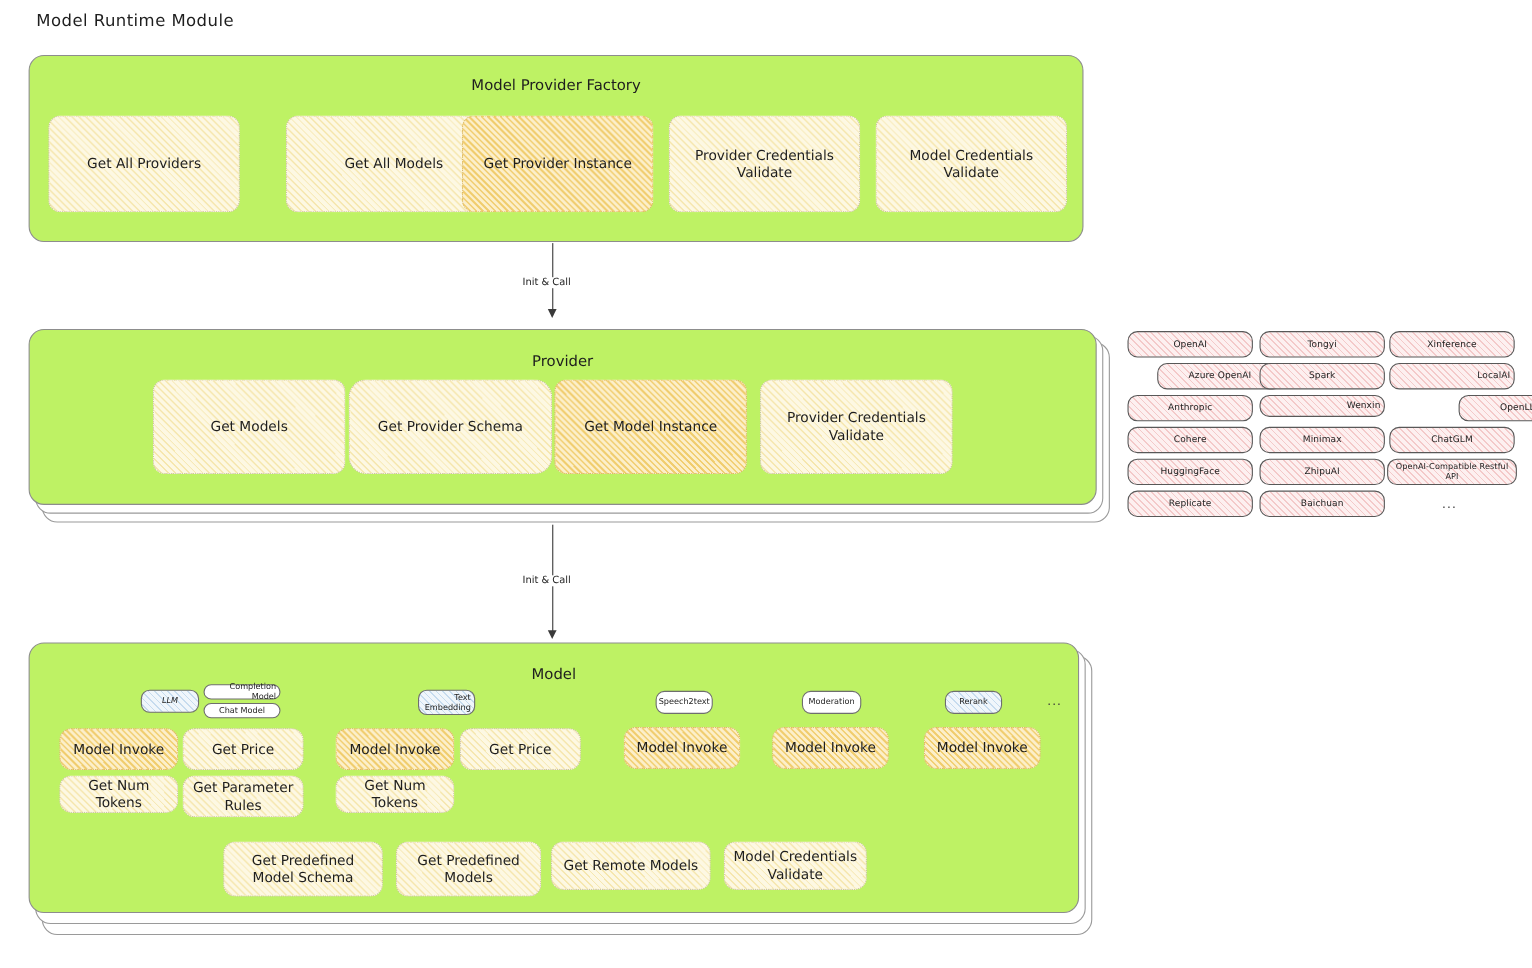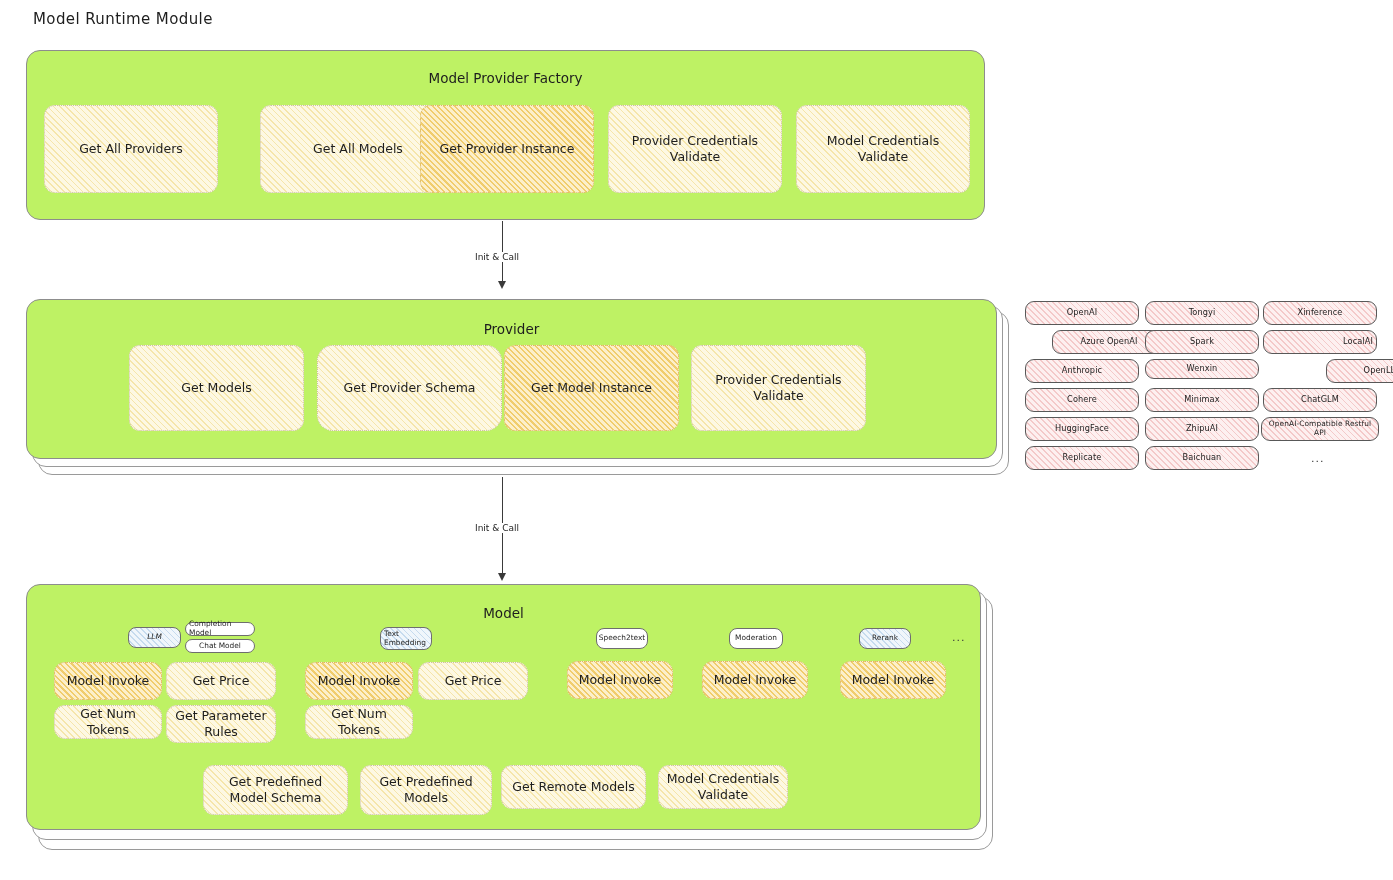--- a/index.html
+++ b/index.html
@@ -73,21 +73,21 @@
     border:1.2px solid #6e6e6e;border-radius:8px;background:#ffffff;
   }
 
   .chip{
     position:absolute;box-sizing:border-box;
     display:flex;align-items:center;justify-content:center;text-align:center;
     font-size:8.2px;color:#1e1e1e;letter-spacing:.1px;line-height:1.15;padding:2px 3px;
   }
   .badge{
     position:absolute;box-sizing:border-box;
-    display:flex;align-items:center;justify-content:center;text-align:left;
+    display:flex;align-items:center;justify-content:center;text-align:right;
     font-size:7.4px;color:#1e1e1e;line-height:1.15;padding:1px 3px;
   }
 
   
   .arrow-line{position:absolute;width:1.3px;background:#3a3a3a;}
   .arrow-head{position:absolute;width:0;height:0;
     border-left:4.5px solid transparent;border-right:4.5px solid transparent;
     border-top:8px solid #3a3a3a;}
   .arrow-label{position:absolute;font-size:9px;color:#1e1e1e;white-space:nowrap;
     background:#fff;padding:0 3px;}
@@ -122,21 +122,21 @@
 <div class="arrow-line" style="left:502px;top:221px;height:62px;"></div>
 <div class="arrow-head" style="left:498px;top:281px;"></div>
 <div class="arrow-label" style="left:472px;top:252px;">Init &amp; Call</div>
 
 <div class="hd panel-shadowlayer" style="left:38px;top:311px;width:971px;height:164px;"></div>
 <div class="hd panel-shadowlayer" style="left:32px;top:305px;width:971px;height:162px;"></div>
 <div class="hd panel" style="left:26px;top:299px;width:971px;height:160px;">
   <div class="panel-title" style="top:21px;">Provider</div>
 </div>
 
-<div class="box fill-yellow" style="left:129px;top:345px;width:175px;height:86px;">
+<div class="box fill-yellow" style="left:139px;top:345px;width:175px;height:86px;">
   <span class="lbl">Get Models</span>
 </div>
 <div class="box fill-yellow" style="left:317px;top:345px;width:185px;height:86px;border-radius:16px;">
   <span class="lbl">Get Provider Schema</span>
 </div>
 <div class="box fill-orange" style="left:504px;top:345px;width:175px;height:86px;">
   <span class="lbl">Get Model Instance</span>
 </div>
 <div class="box fill-yellow" style="left:691px;top:345px;width:175px;height:86px;">
   <span class="lbl">Provider Credentials Validate</span>
@@ -160,21 +160,21 @@
 <div class="chip fill-pink" style="left:1025px;top:446px;width:114px;height:24px;">
   <span>Replicate</span>
   </div>
 
 <div class="chip fill-pink" style="left:1145px;top:301px;width:114px;height:24px;">
   <span>Tongyi</span>
   </div>
 <div class="chip fill-pink" style="left:1145px;top:330px;width:114px;height:24px;">
   <span>Spark</span>
   </div>
-<div class="chip fill-pink" style="left:1145px;top:359px;width:114px;height:20px;">
+<div class="chip fill-pink" style="left:1145px;top:359px;width:114px;height:20px;justify-content:flex-end;">
   <span>Wenxin</span>
   </div>
 <div class="chip fill-pink" style="left:1145px;top:388px;width:114px;height:24px;">
   <span>Minimax</span>
   </div>
 <div class="chip fill-pink" style="left:1145px;top:417px;width:114px;height:24px;">
   <span>ZhipuAI</span>
   </div>
 <div class="chip fill-pink" style="left:1145px;top:446px;width:114px;height:24px;">
   <span>Baichuan</span>

